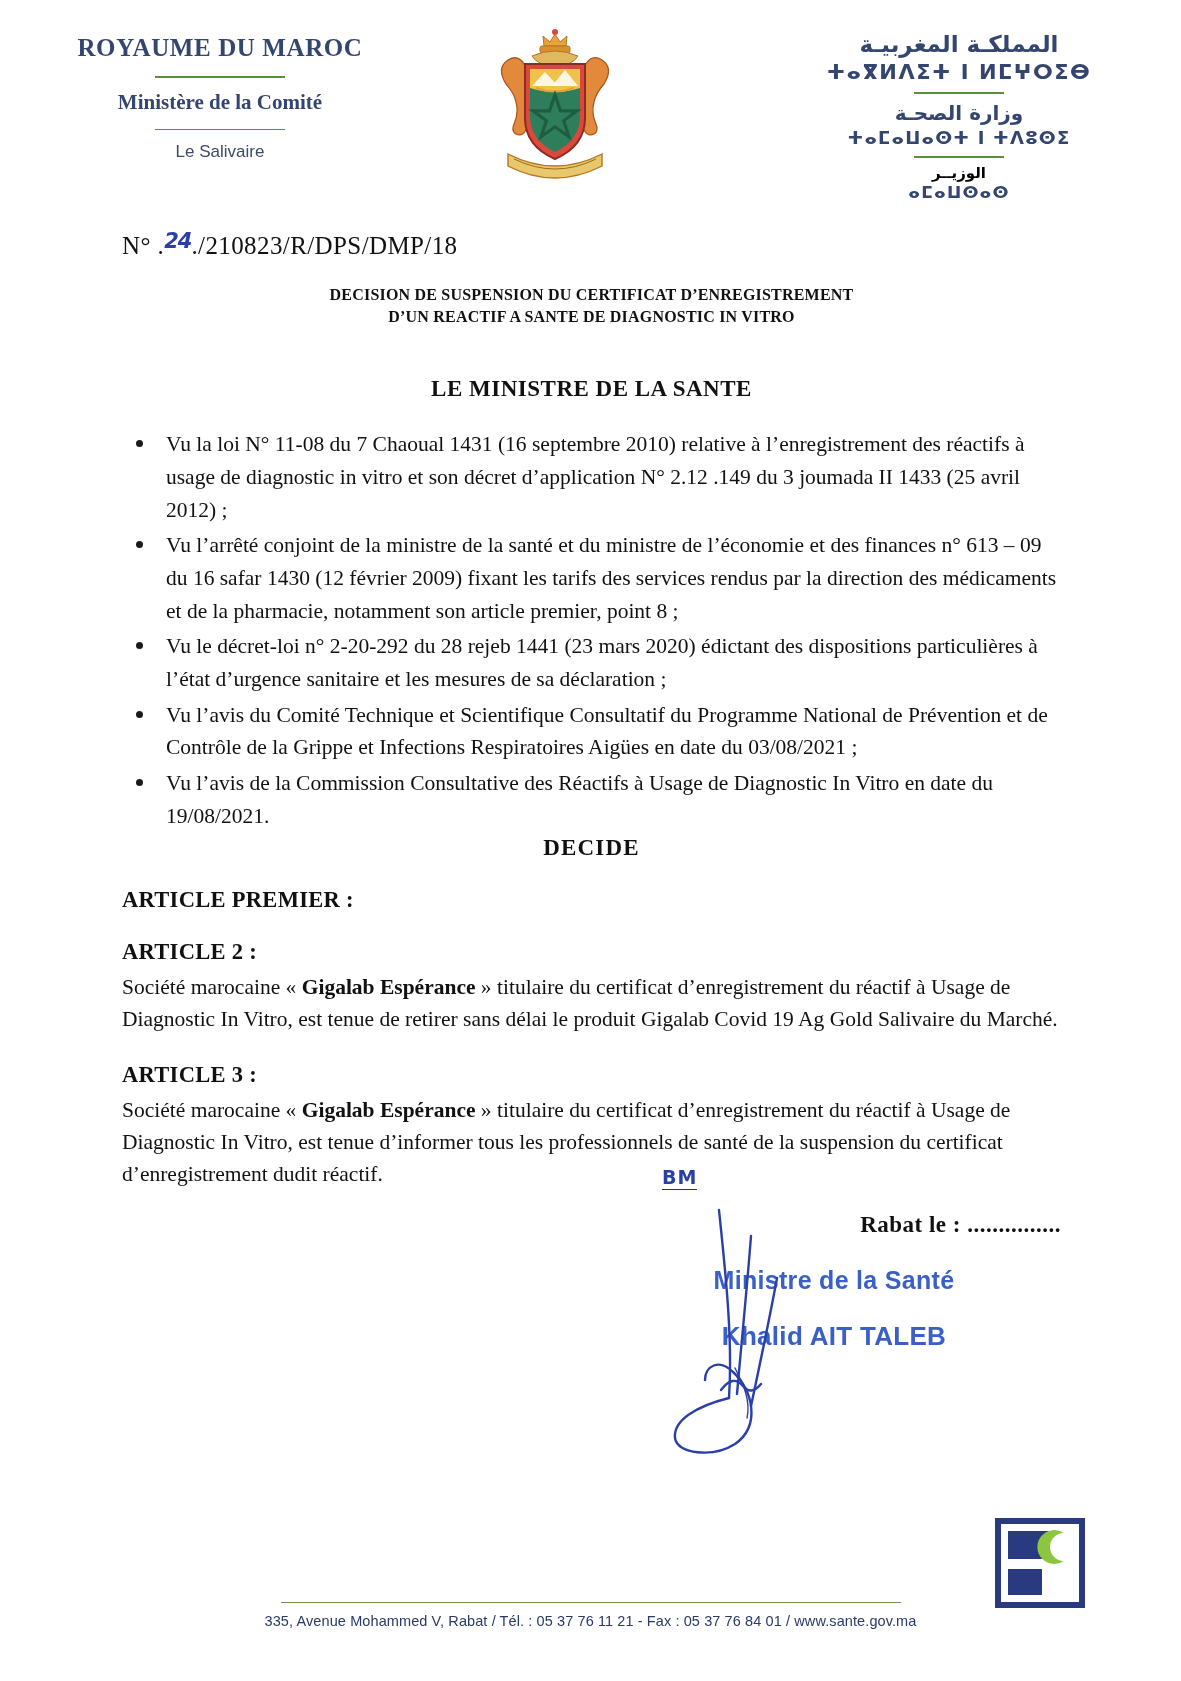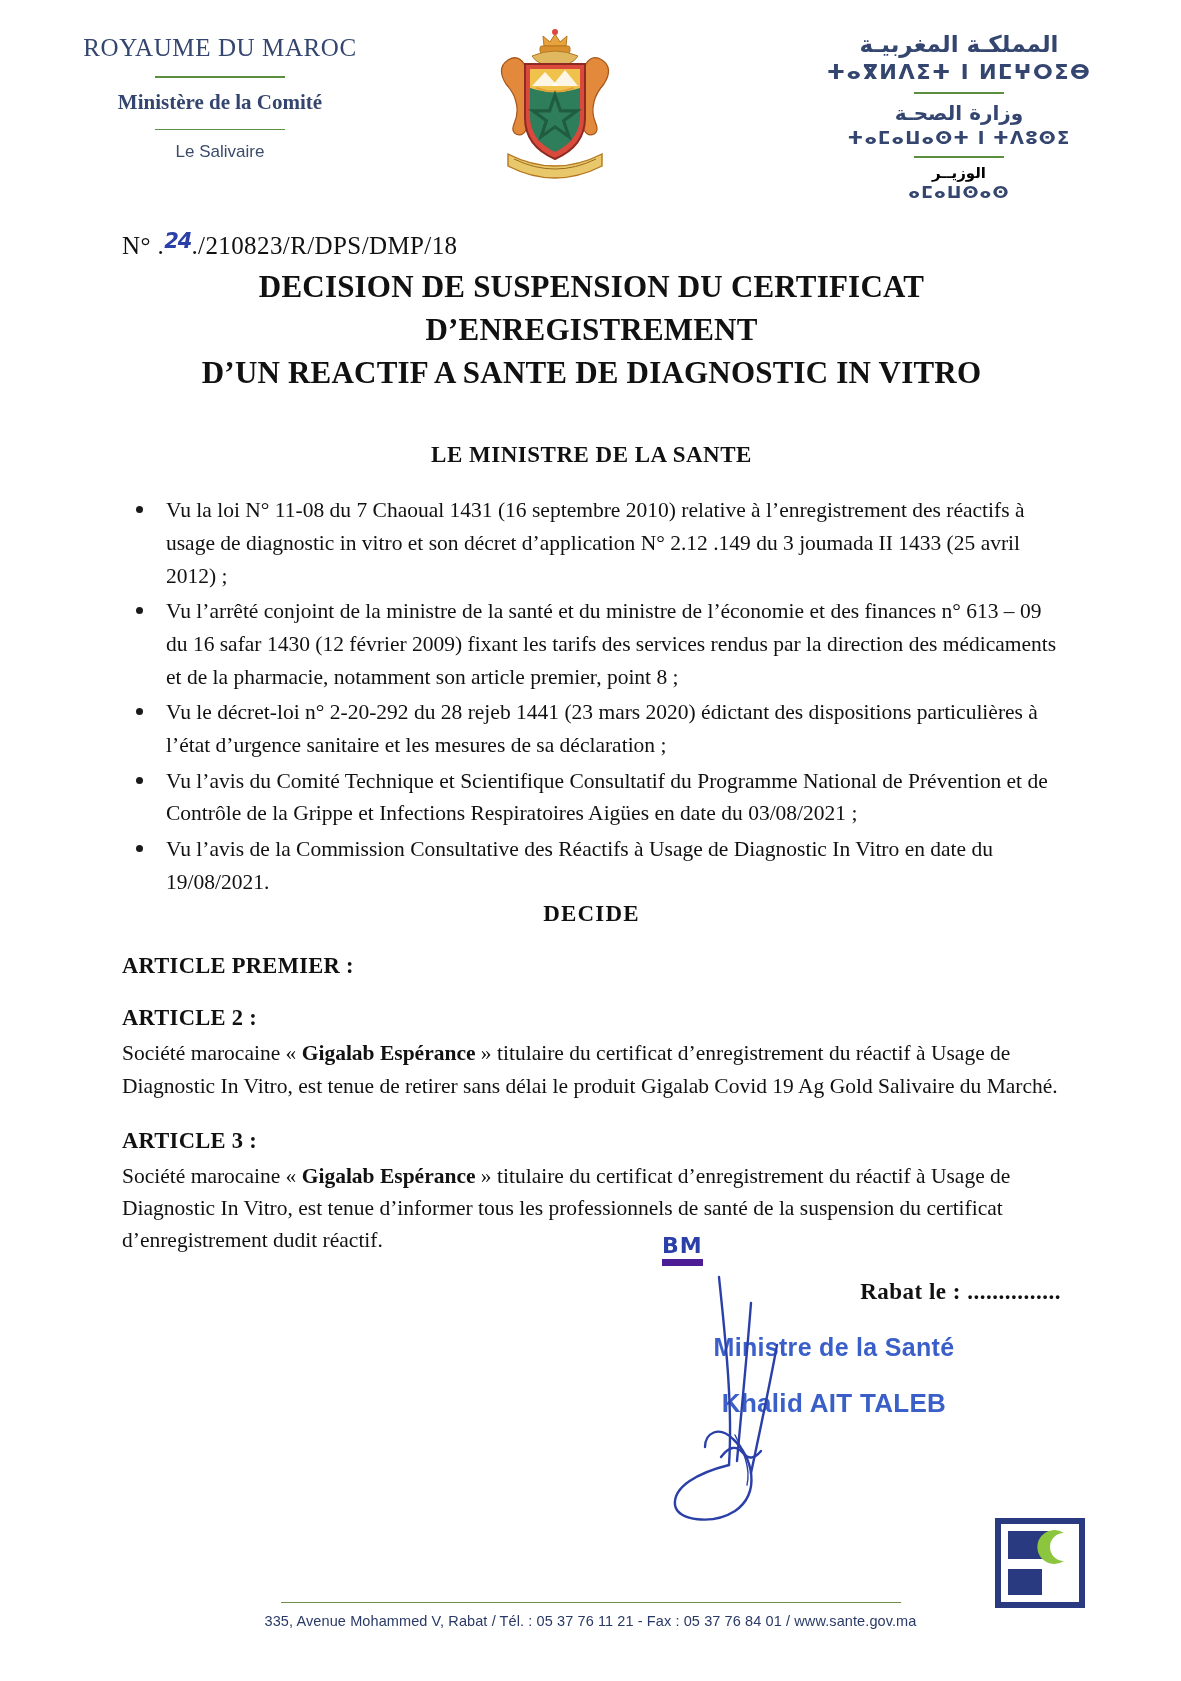--- a/index.html
+++ b/index.html
@@ -30,21 +30,21 @@
   .hdr-left {
     position: absolute;
     left: 30px;
     top: 34px;
     width: 380px;
     text-align: center;
     color: #2e4272;
   }
   .hdr-left .l1 {
     font-family: "Liberation Serif", serif;
-    font-weight: normal;
+    font-weight: bold;
     font-size: 25px;
     letter-spacing: 0.6px;
     color: #34466f;
     text-align: center;
   }
   .hdr-rule {
     width: 130px;
     height: 1.6px;
     background: #5b8f3f;
     margin: 14px auto 12px auto;
@@ -157,23 +157,23 @@
     font-weight: bold;
     position: relative;
     top: -6px;
     letter-spacing: -1px;
   }
 
   .doc-title {
     text-align: center;
     font-family: "Liberation Serif", serif;
     font-weight: bold;
-    font-size: 31px;
+    font-size: 16px;
     line-height: 1.38;
-    margin-top: 6px;
+    margin-top: 24px;
     letter-spacing: 0.2px;
   }
 
   .decider {
     text-align: center;
     font-family: "Liberation Serif", serif;
     font-weight: bold;
     font-size: 23px;
     margin-top: 48px;
     letter-spacing: 0.5px;
@@ -233,23 +233,23 @@
     position: relative;
     margin-top: 8px;
     height: 240px;
   }
   .bm-mark {
     position: absolute;
     left: 540px;
     top: -32px;
     font-family: "DejaVu Sans", sans-serif;
     color: #2b3fa8;
-    font-size: 22px;
+    font-size: 19px;
     font-weight: 600;
-    border-bottom: 7px solid #4c1d95;
+    border-bottom: 1px solid #4c1d95;
     padding-bottom: 1px;
     letter-spacing: 1px;
   }
   .rabat-line {
     position: absolute;
     right: 0px;
     top: 14px;
     font-family: "Liberation Serif", serif;
     font-size: 23px;
     font-weight: bold;

